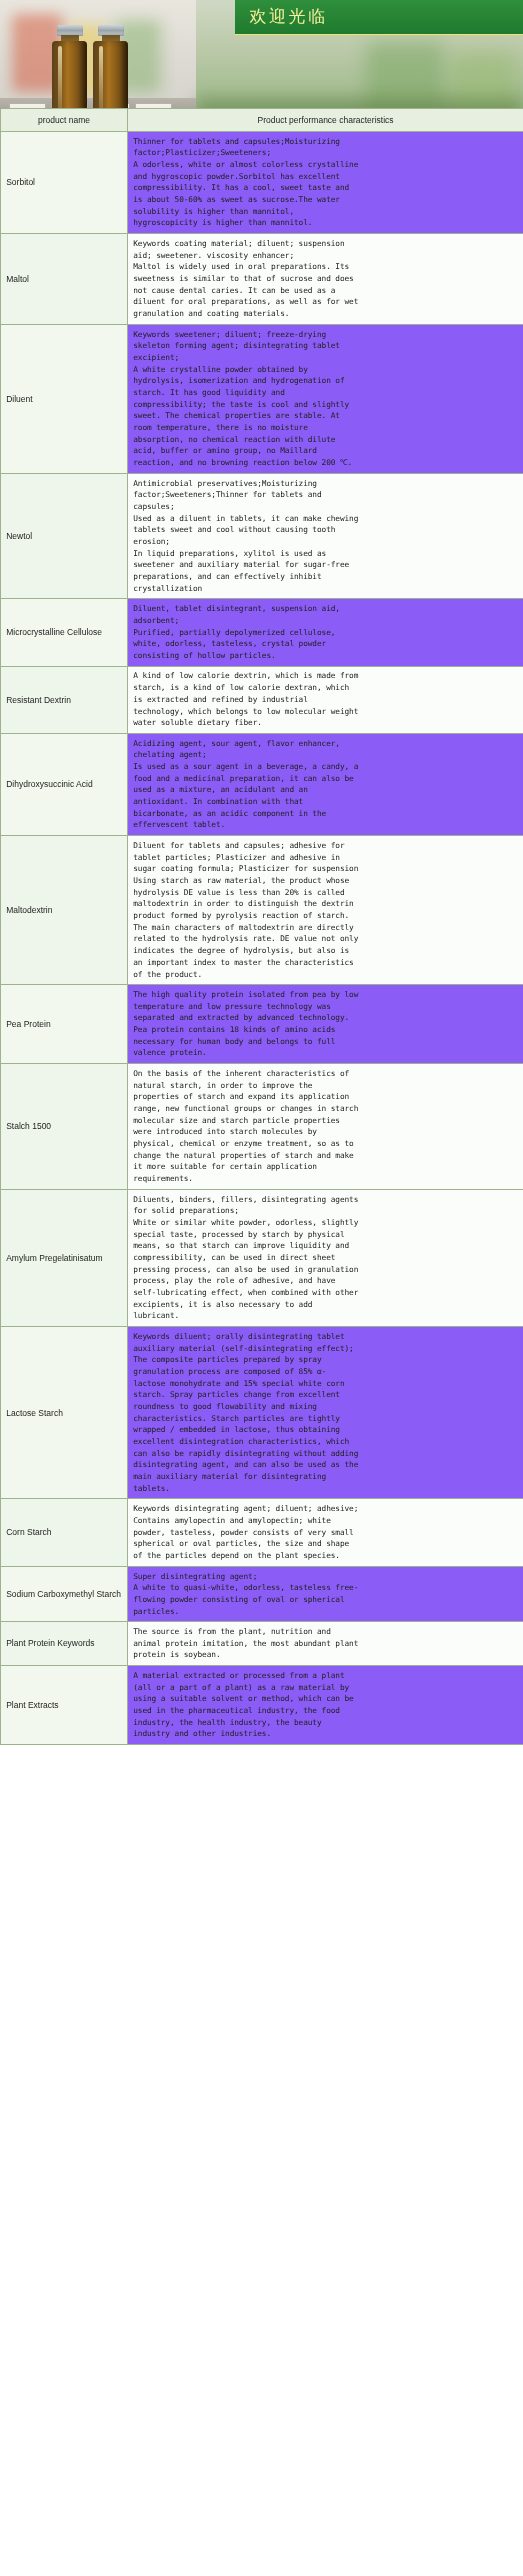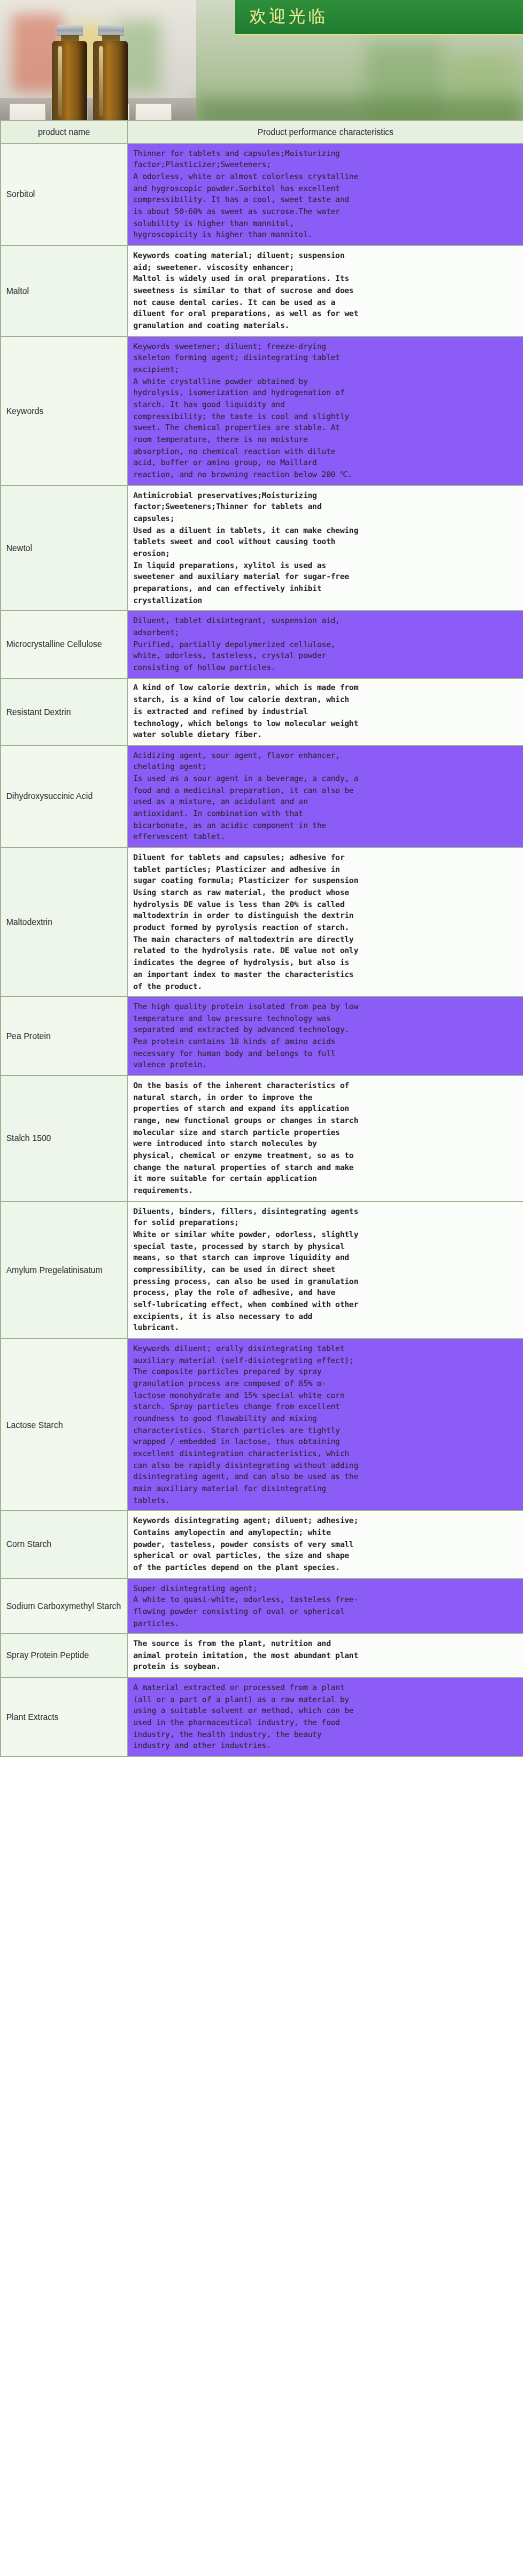--- a/index.html
+++ b/index.html
@@ -9,21 +9,21 @@
     font-family:"Liberation Sans", sans-serif;
   }
   .page{
     width:523px;
     position:relative;
   }
   
   .hero{
     position:relative;
     width:523px;
-    height:120px;
+    height:108px;
     overflow:hidden;
     background:#cfd6c9;
   }
   .hero .bg-left{
     position:absolute;left:0;top:0;width:196px;height:152px;
     background:
       linear-gradient(180deg,#e9e6de 0%,#dcdad2 40%,#cfcec6 100%);
   }
   .hero .bg-right{
     position:absolute;left:196px;top:0;width:327px;height:152px;
@@ -116,21 +116,21 @@
     text-align:left;
     font-size:7.8px;
     color:#222;
     line-height:1.5;
     background:#8b5cf6;
     white-space:pre-line;
     font-family:"DejaVu Sans Mono", monospace;
     letter-spacing:-0.1px;
   }
   tr.alt td.name{background:#eef5ea;margin-left:24px;}
-  tr.alt td.desc{background:#fbfdfa;font-weight:bold;}
+  tr.alt td.desc{background:#fbfdfa;}
 </style>
 </head>
 <body>
 
 <div class="page">
 
   <div class="hero">
     <div class="bg-left"></div>
     <div class="bg-right"></div>
     <div class="blur-1"></div>
@@ -190,21 +190,21 @@
           <td class="name">Maltol</td>
           <td class="desc">Keywords coating material; diluent; suspension
 aid; sweetener. viscosity enhancer;
 Maltol is widely used in oral preparations. Its
 sweetness is similar to that of sucrose and does
 not cause dental caries. It can be used as a
 diluent for oral preparations, as well as for wet
 granulation and coating materials.</td>
         </tr>
         <tr>
-          <td class="name">Keywords</td>
+          <td class="name">Diluent</td>
           <td class="desc">Keywords sweetener; diluent; freeze-drying
 skeleton forming agent; disintegrating tablet
 excipient;
 A white crystalline powder obtained by
 hydrolysis, isomerization and hydrogenation of
 starch. It has good liquidity and
 compressibility; the taste is cool and slightly
 sweet. The chemical properties are stable. At
 room temperature, there is no moisture
 absorption, no chemical reaction with dilute
@@ -331,21 +331,21 @@
         </tr>
         <tr>
           <td class="name">Sodium Carboxymethyl
 Starch</td>
           <td class="desc">Super disintegrating agent;
 A white to quasi-white, odorless, tasteless free-
 flowing powder consisting of oval or spherical
 particles.</td>
         </tr>
         <tr class="alt">
-          <td class="name">Spray Protein Peptide</td>
+          <td class="name">Plant Protein Keywords</td>
           <td class="desc">The source is from the plant, nutrition and
 animal protein imitation, the most abundant plant
 protein is soybean.</td>
         </tr>
         <tr>
           <td class="name">Plant Extracts</td>
           <td class="desc">A material extracted or processed from a plant
 (all or a part of a plant) as a raw material by
 using a suitable solvent or method, which can be
 used in the pharmaceutical industry, the food

